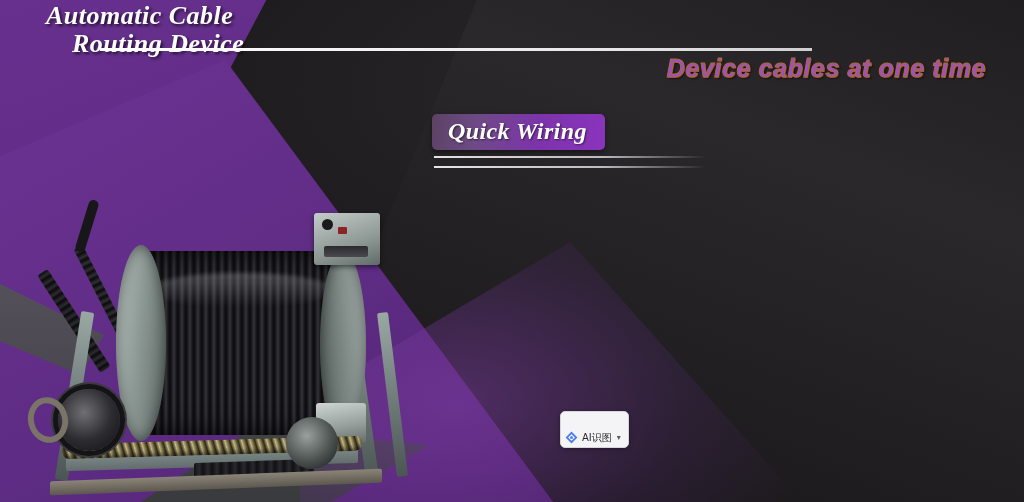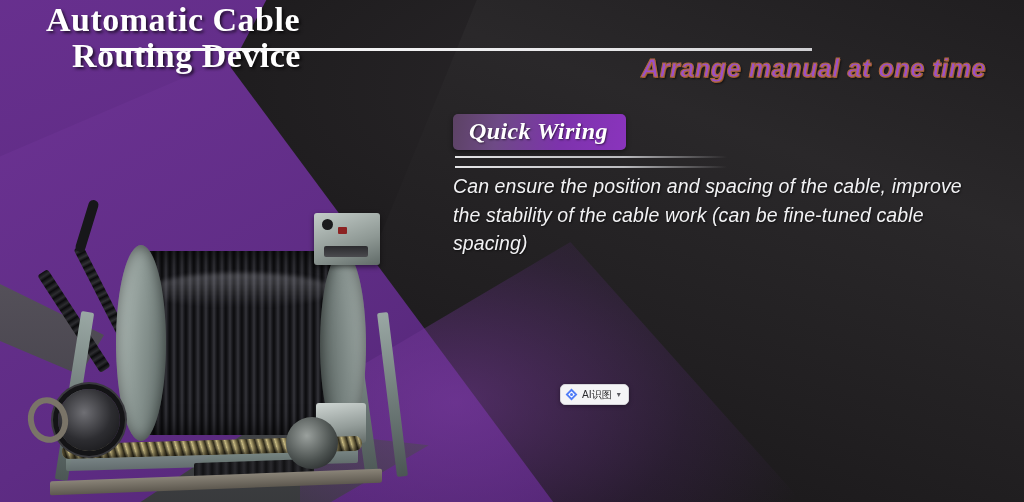--- a/index.html
+++ b/index.html
@@ -74,21 +74,22 @@
   
   .title-block {
     position:absolute;
     left:46px; top:2px;
     width:800px;
     z-index:6;
   }
   .title-line {
     font-family:"Liberation Serif", "DejaVu Serif", serif;
     font-weight:bold;
-    font-size:34px;
+    font-style:italic;
+    font-size:26px;
     color:#ffffff;
     letter-spacing:.5px;
     line-height:1.06;
     text-shadow:2px 2px 3px rgba(0,0,0,.65);
     white-space:nowrap;
   }
   .title-line-2 { padding-left:26px; }
   .title-rule {
     position:absolute;
     left:100px; top:48px;
@@ -111,21 +112,21 @@
     z-index:7;
   }
 
   
   .features {
     position:absolute;
     left:432px; top:114px;
     width:560px;
     z-index:8;
   }
-  .feature { margin-bottom:8px;margin-left:21px; }
+  .feature { margin-bottom:8px; }
   .feature:last-child { margin-bottom:0; }
 
   .badge {
     display:inline-block;
     padding:4px 18px 5px 16px;
     border-radius:5px;
     background:linear-gradient(100deg, #5c4264 0%, #6e4a86 26%, #7d33ac 62%, #8a34bd 100%);
     box-shadow:0 2px 5px rgba(0,0,0,.45);
   }
   .badge-text {
@@ -313,25 +314,25 @@
     left:170px; bottom:14px;
     width:120px; height:20px;
     background:repeating-linear-gradient(90deg,#111113 0px,#2a2a2e 5px,#111113 9px);
     transform:skewY(-2deg);
     border-radius:2px;
   }
 
   
   .ai-widget {
     position:absolute;
-    left:560px; top:384px;
+    left:560px; top:411px;
     display:flex;
     align-items:center;
     gap:4px;
-    padding:3px 5px 3px 4px;
+    padding:19px 5px 3px 4px;
     background:#f4f4f6;
     border:1px solid #d6d6da;
     border-radius:5px;
     box-shadow:0 1px 4px rgba(0,0,0,.35);
     z-index:30;
   }
   .ai-diamond {
     width:13px; height:13px;
     flex:0 0 13px;
     display:flex; align-items:center; justify-content:center;
@@ -391,34 +392,33 @@
     <div class="handwheel"></div>
     <div class="frame-bar base-rail"></div>
   </div>
 
   <div class="title-block">
     <div class="title-line">Automatic Cable</div>
     <div class="title-line title-line-2">Routing Device</div>
   </div>
   <div class="title-rule"></div>
 
-  <div class="tagline">Arrange manual at one time</div>
+  <div class="tagline">Device cables at one time</div>
 
   <div class="features">
 
     <div class="feature">
       <div class="badge">
         <span class="badge-text">Quick Wiring</span>
       </div>
       <div class="badge-rule"></div>
     </div>
 
     <div class="feature">
       <div class="badge-rule"></div>
-      <div class="feature-body">Can ensure the position and spacing of the cable, improve the stability of the cable work (can be fine-tuned cable spacing)</div>
     </div>
 
 
   </div>
 
   <div class="ai-widget">
     <span class="ai-diamond">
       <svg width="13" height="13" viewBox="0 0 13 13" aria-hidden="true">
         <path d="M6.5 0.6 L12.4 6.5 L6.5 12.4 L0.6 6.5 Z" fill="#4f7cf7"></path>
         <path d="M6.5 3.2 L9.8 6.5 L6.5 9.8 L3.2 6.5 Z" fill="#ffffff"></path>

